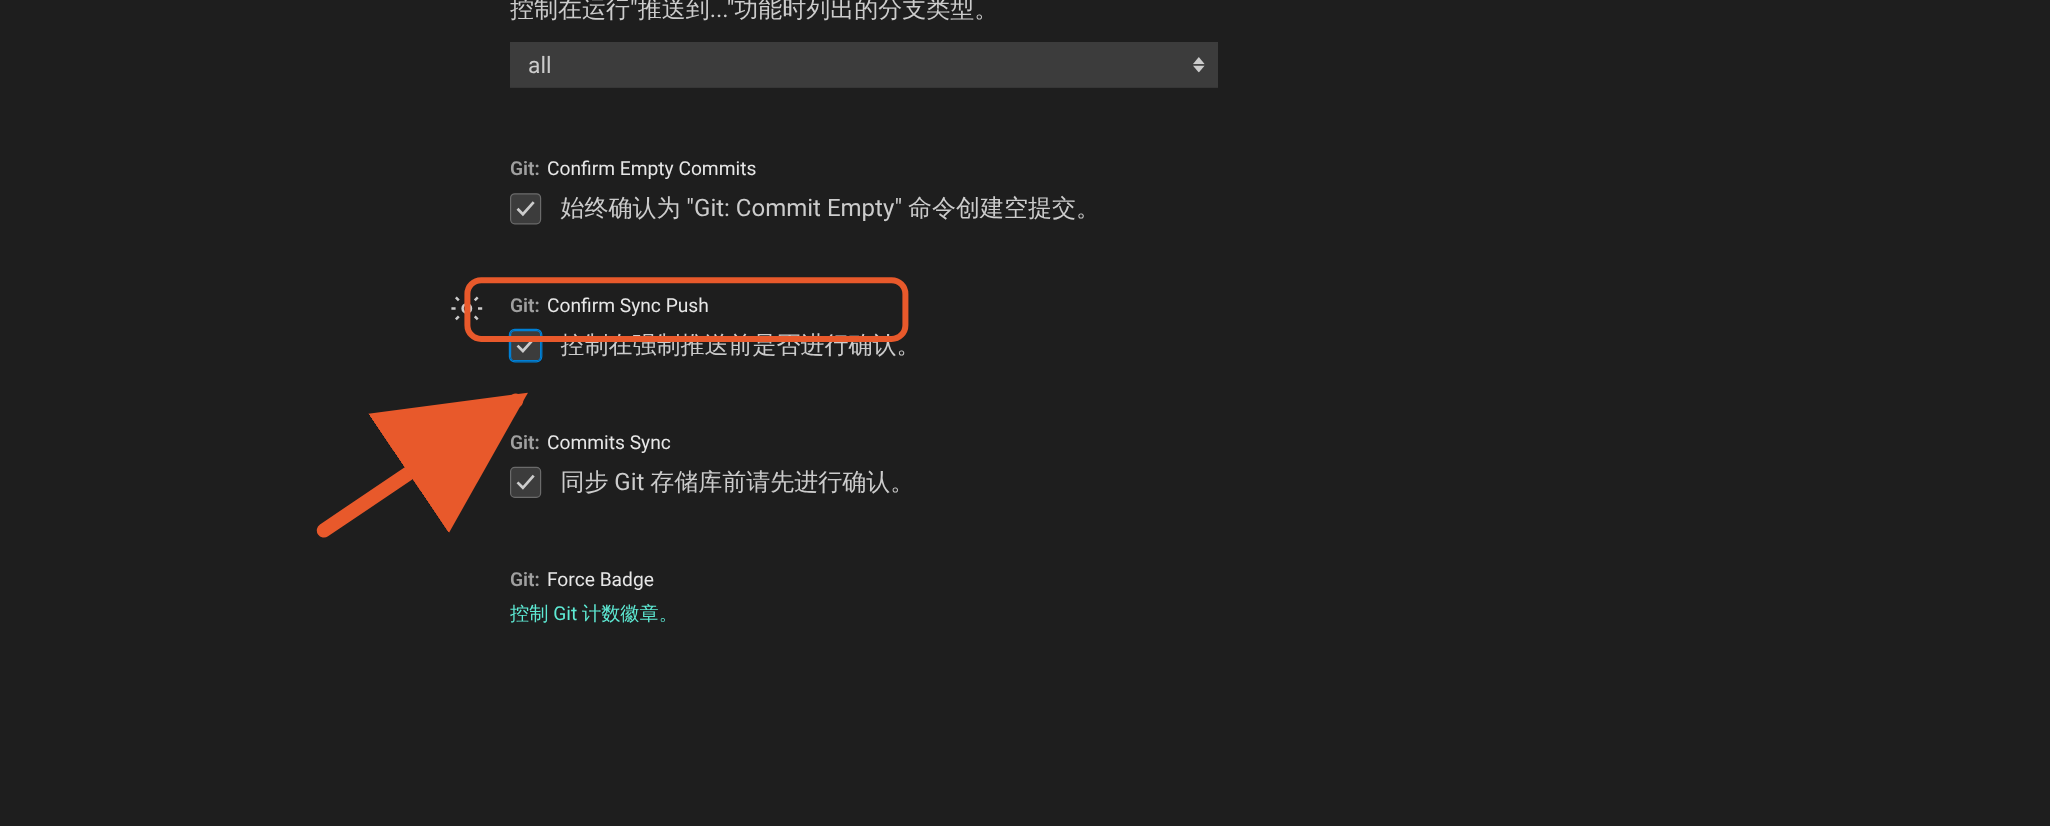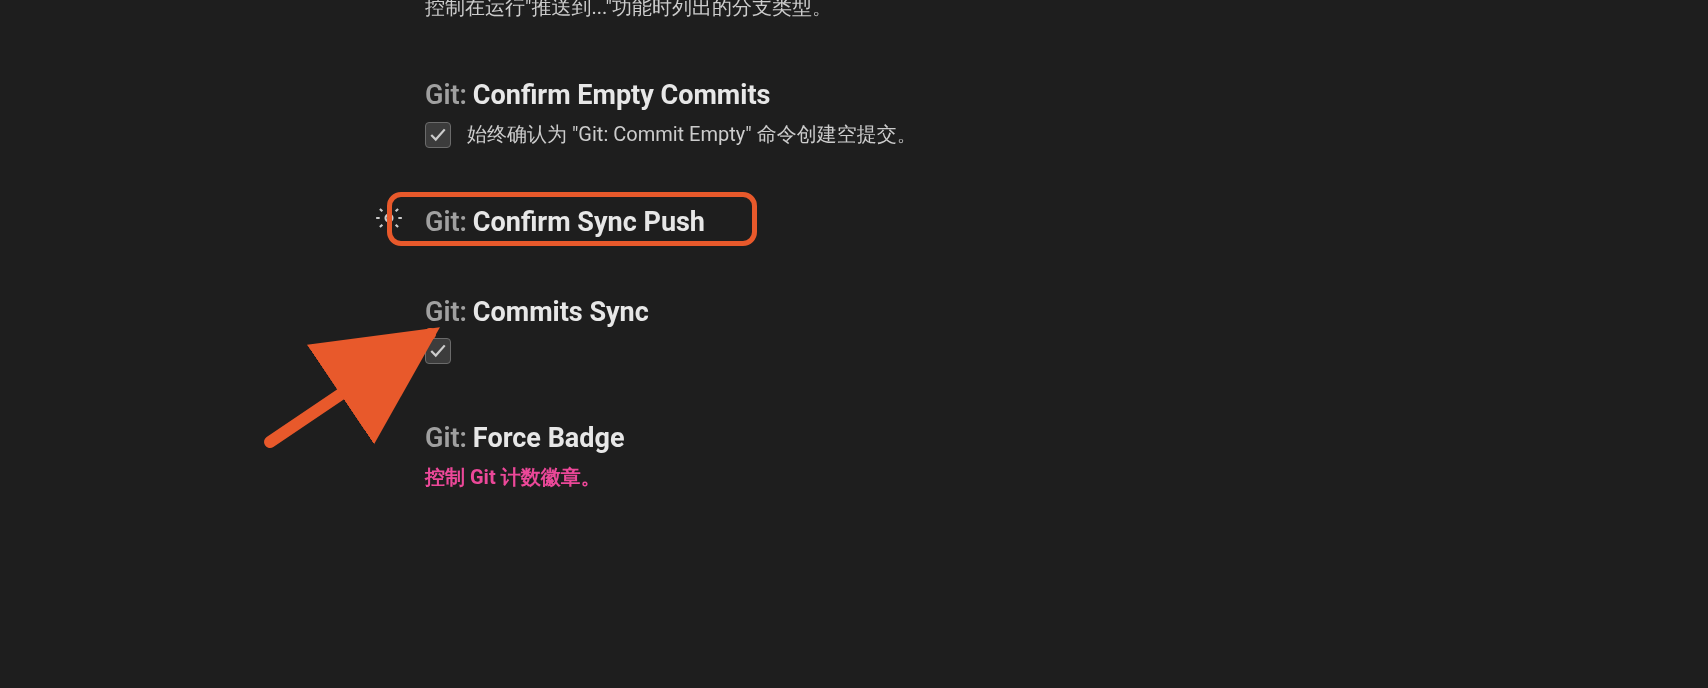--- a/index.html
+++ b/index.html
@@ -50,34 +50,34 @@
       top: 50%;
       transform: translateY(-50%);
       display: flex;
       flex-direction: column;
       gap: 1px;
     }
     .dropdown-arrows svg {
       display: block;
     }
     .setting-title {
-      font-size: 27px;
+      font-size: 16px;
       margin-bottom: 10px;
       display: flex;
       align-items: baseline;
       gap: 6px;
       text-align: right;
     }
     .title-prefix {
       color: #a0a0a0;
       font-weight: 600;
     }
     .title-name {
       color: #e7e7e7;
-      font-weight: 700;
+      font-weight: 400;
     }
     .checkbox-row {
       display: flex;
       align-items: center;
       gap: 16px;
     }
     .checkbox {
       width: 26px;
       height: 26px;
       background: #3c3c3c;
@@ -120,32 +120,42 @@
       top: -2px;
       color: #cccccc;
     }
     .arrow-annotation {
       position: absolute;
       left: 260px;
       top: 312px;
       pointer-events: none;
     }
     .desc-only {
-      color: #ec4899;
-      font-size: 20px;
-      font-weight: bold;
+      color: #5eead4;
+      font-size: 16px;
     }
   </style>
 </head>
 <body>
 
 <div class="settings-container">
 
   <div class="setting-block">
     <div class="setting-truncated-desc">控制在运行"推送到..."功能时列出的分支类型。</div>
+    <div class="dropdown">
+      <span>all</span>
+      <span class="dropdown-arrows">
+        <svg width="10" height="6" viewBox="0 0 10 6">
+            <path d="M0 6 L5 0 L10 6 Z" fill="#cccccc"></path>
+          </svg>
+        <svg width="10" height="6" viewBox="0 0 10 6">
+            <path d="M0 0 L5 6 L10 0 Z" fill="#cccccc"></path>
+          </svg>
+      </span>
+    </div>
   </div>
 
   <div class="setting-block">
     <div class="setting-title">
       <span class="title-prefix">Git:</span>
       <span class="title-name">Confirm Empty Commits</span>
     </div>
     <div class="checkbox-row">
       <div class="checkbox">
         <svg viewBox="0 0 16 16">
@@ -161,33 +171,42 @@
       <svg width="28" height="28" viewBox="0 0 24 24" fill="none" stroke="#cccccc" stroke-width="1.8">
         <circle cx="12" cy="12" r="3"></circle>
         <path d="M12 1v3M12 20v3M4.2 4.2l2.1 2.1M17.7 17.7l2.1 2.1M1 12h3M20 12h3M4.2 19.8l2.1-2.1M17.7 6.3l2.1-2.1"></path>
       </svg>
     </span>
     <div class="highlight-box"></div>
     <div class="setting-title">
       <span class="title-prefix">Git:</span>
       <span class="title-name">Confirm Sync Push</span>
     </div>
+    <div class="checkbox-row">
+      <div class="checkbox focused">
+        <svg viewBox="0 0 16 16">
+            <path d="M2 8 L6 12 L14 3" stroke="#cccccc" stroke-width="2" fill="none"></path>
+          </svg>
+      </div>
+      <span class="checkbox-label">控制在强制推送前是否进行确认。</span>
+    </div>
   </div>
 
   <div class="setting-block">
     <div class="setting-title">
       <span class="title-prefix">Git:</span>
       <span class="title-name">Commits Sync</span>
     </div>
     <div class="checkbox-row">
       <div class="checkbox">
         <svg viewBox="0 0 16 16">
             <path d="M2 8 L6 12 L14 3" stroke="#cccccc" stroke-width="2" fill="none"></path>
           </svg>
       </div>
+      <span class="checkbox-label">同步 Git 存储库前请先进行确认。</span>
     </div>
   </div>
 
   <div class="setting-block">
     <div class="setting-title">
       <span class="title-prefix">Git:</span>
       <span class="title-name">Force Badge</span>
     </div>
     <div class="desc-only">控制 Git 计数徽章。</div>
   </div>

